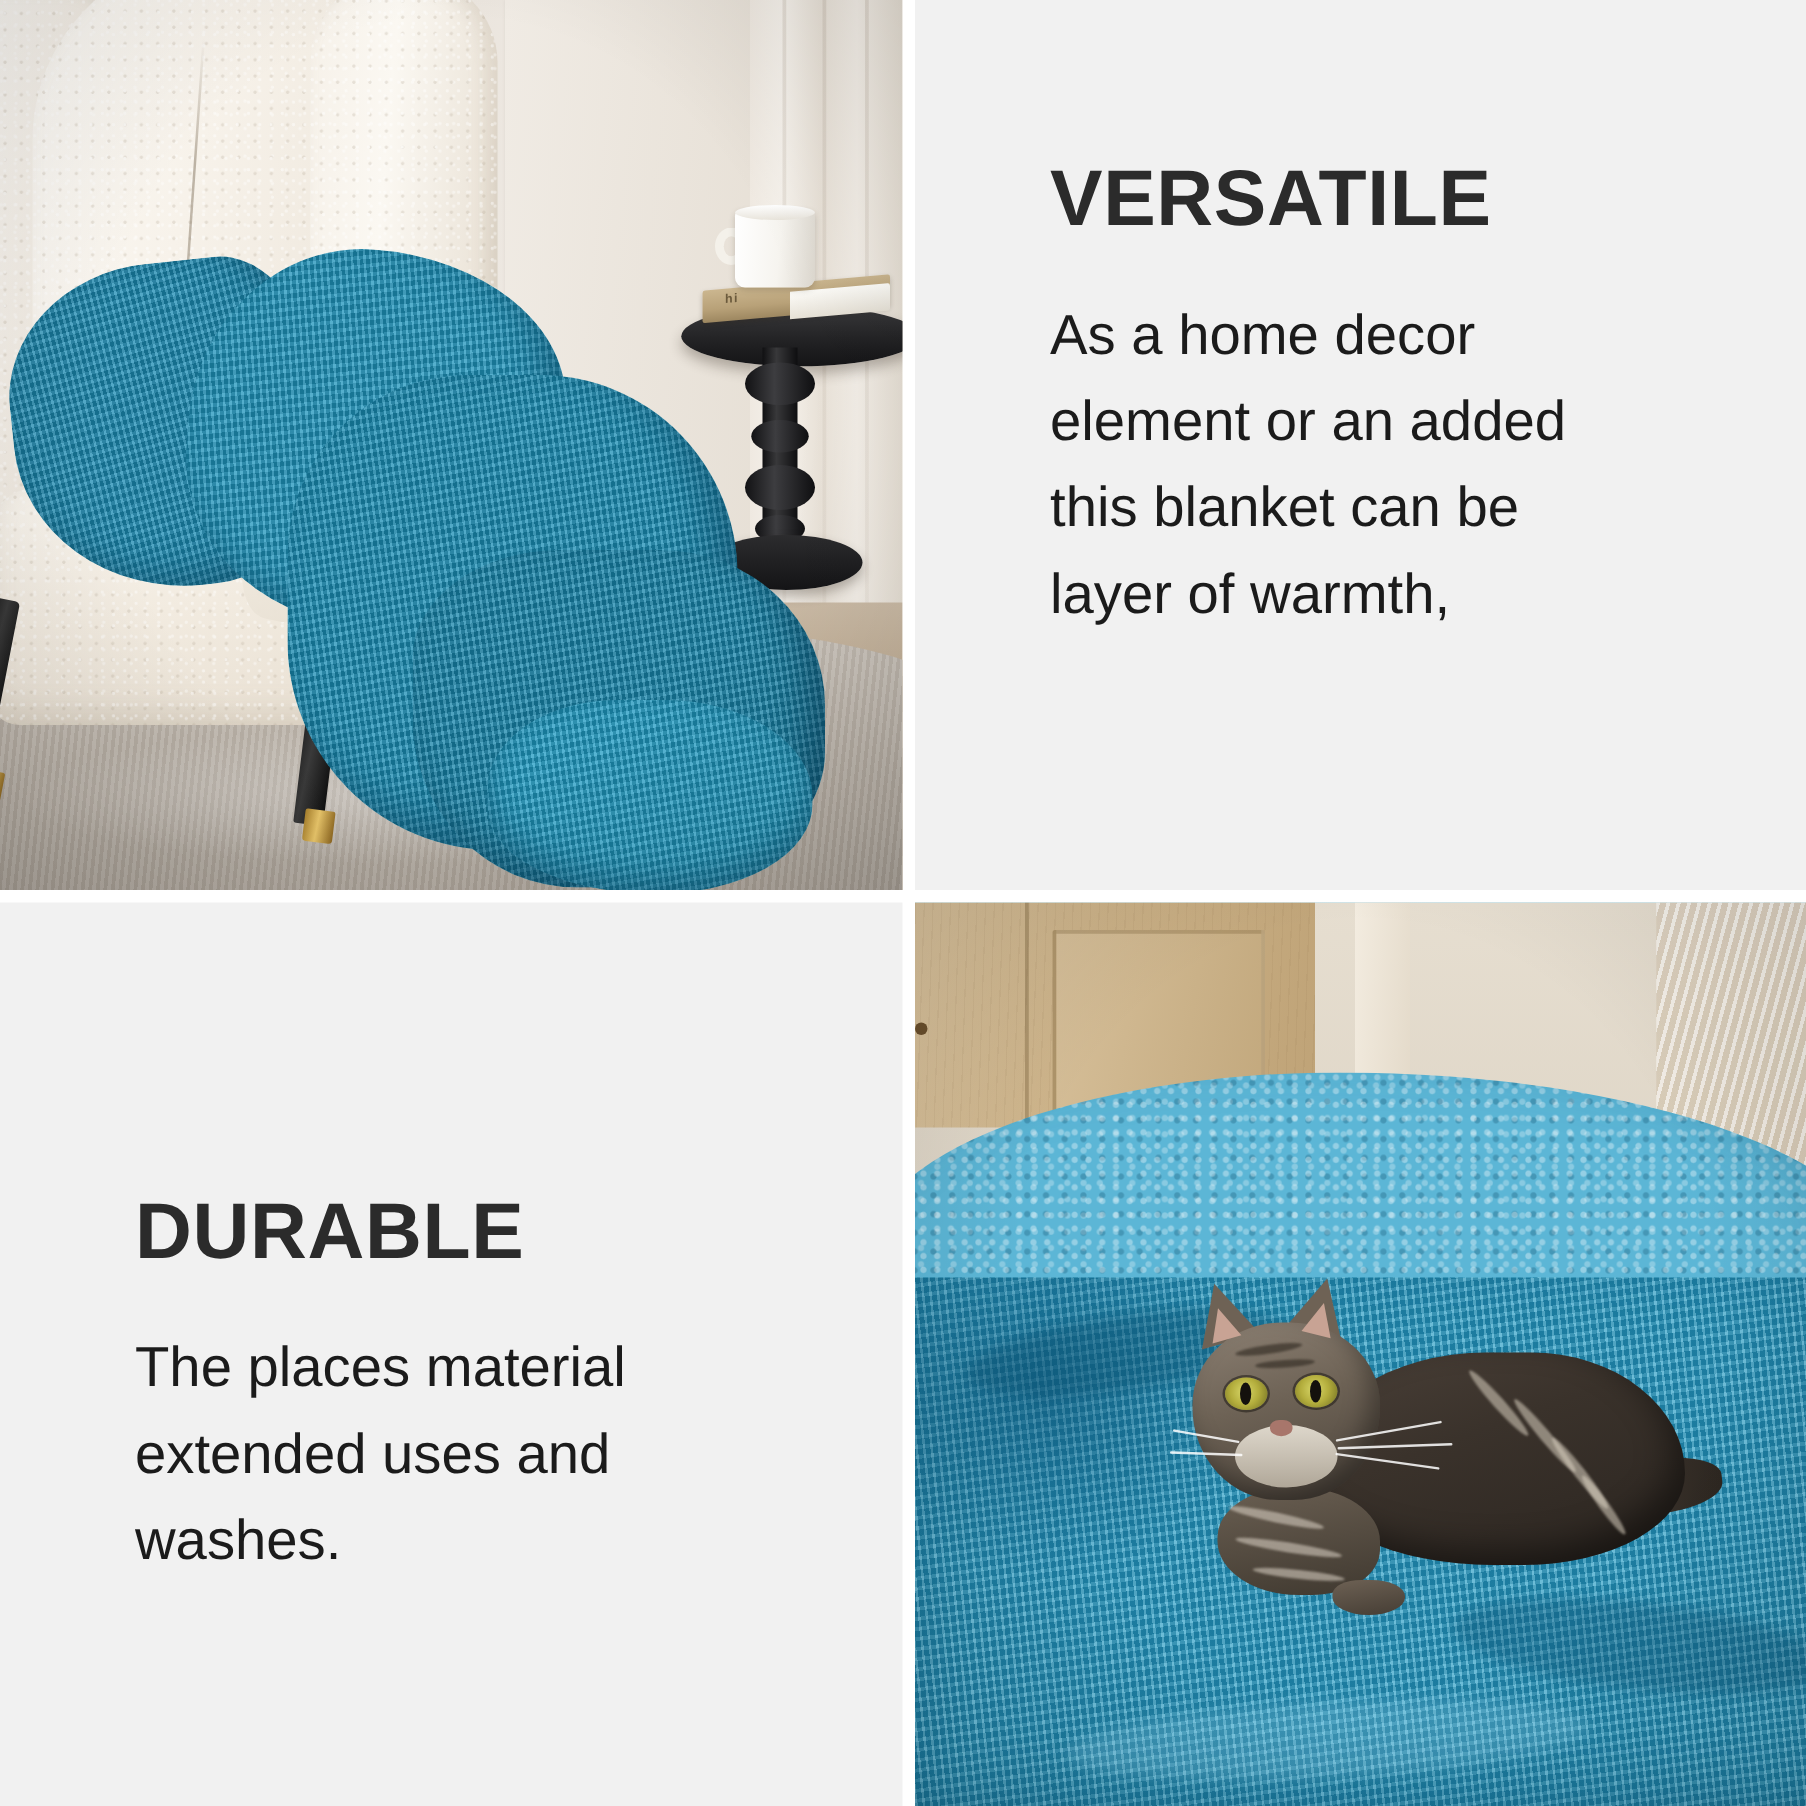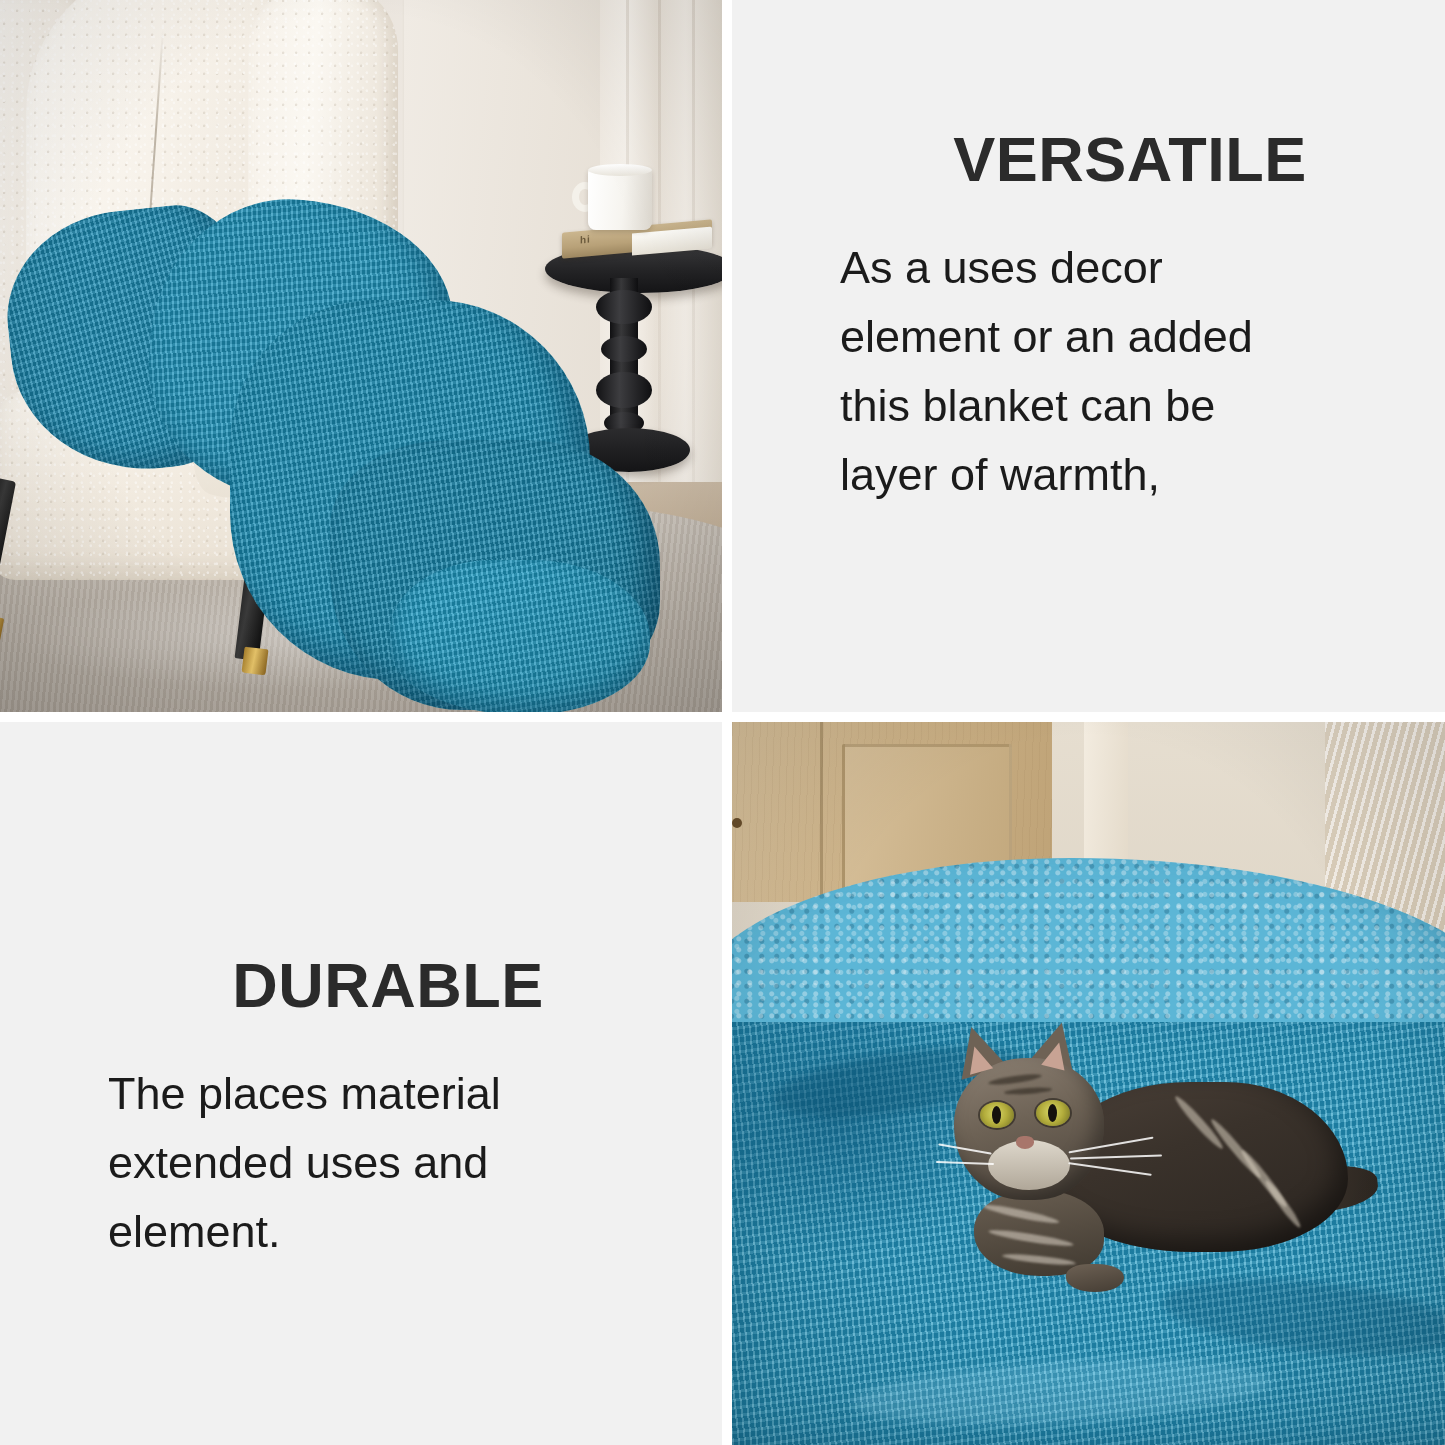--- a/index.html
+++ b/index.html
@@ -19,21 +19,20 @@
 
   
   .txtpanel{position:absolute;}
   #tr-text{left:108px;top:128px;width:580px;}
   #bl-text{left:108px;top:232px;width:560px;}
 
   .heading{
     font-size:63px;font-weight:700;color:#2b2b2b;
     letter-spacing:0.5px;line-height:1.0;margin:0 0 42px 0;
     white-space:nowrap;
-    text-align:center;
   }
   .body-copy{
     font-size:45px;font-weight:300;color:#1b1b1b;
     line-height:69px;margin:0;
   }
   .body-copy .ln{display:block;}
 
   
   #tl-scene{position:absolute;inset:0;background:#efe9e2;}
 
@@ -362,35 +361,35 @@
       <div class="tl-throw shag" id="throw-e"></div>
 
       <div class="vig"></div>
     </div>
   </div>
 
   <div class="quad" id="q-tr">
     <div class="txtpanel" id="tr-text">
       <h2 class="heading">VERSATILE</h2>
       <p class="body-copy">
-        <span class="ln">As a uses decor</span>
+        <span class="ln">As a home decor</span>
         <span class="ln">element or an added</span>
         <span class="ln">this blanket can be</span>
         <span class="ln">layer of warmth,</span>
       </p>
     </div>
   </div>
 
   <div class="quad" id="q-bl">
     <div class="txtpanel" id="bl-text">
       <h2 class="heading">DURABLE</h2>
       <p class="body-copy">
         <span class="ln">The places material</span>
         <span class="ln">extended uses and</span>
-        <span class="ln">element.</span>
+        <span class="ln">washes.</span>
       </p>
     </div>
   </div>
 
   <div class="quad" id="q-br">
     <div id="br-scene">
       <div class="br-wall"></div>
       <div class="br-cabinet">
         <div class="br-cab-grain"></div>
         <div class="br-cab-panel"></div>

